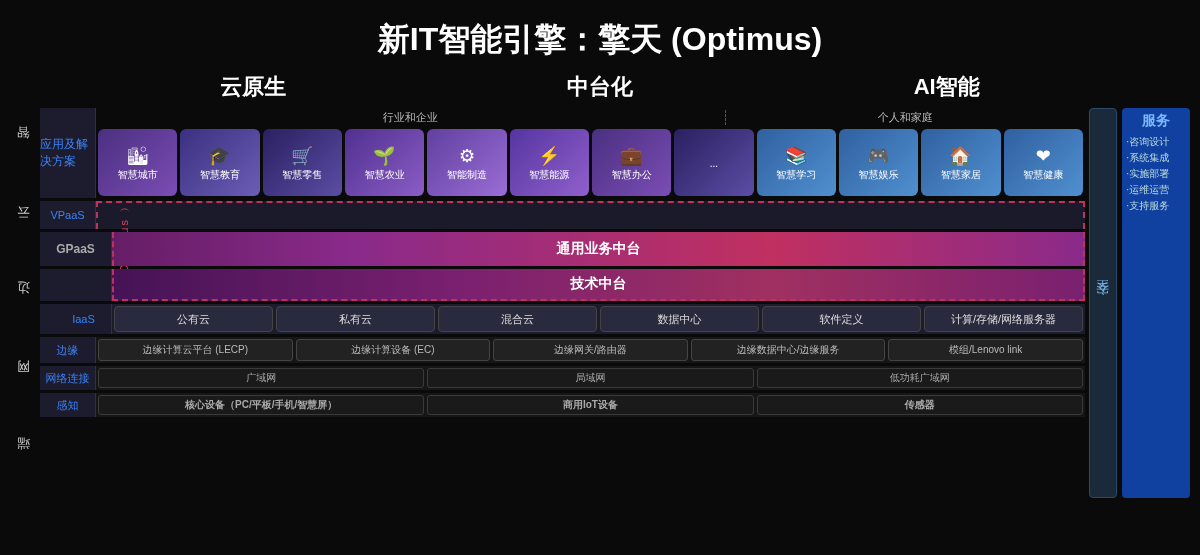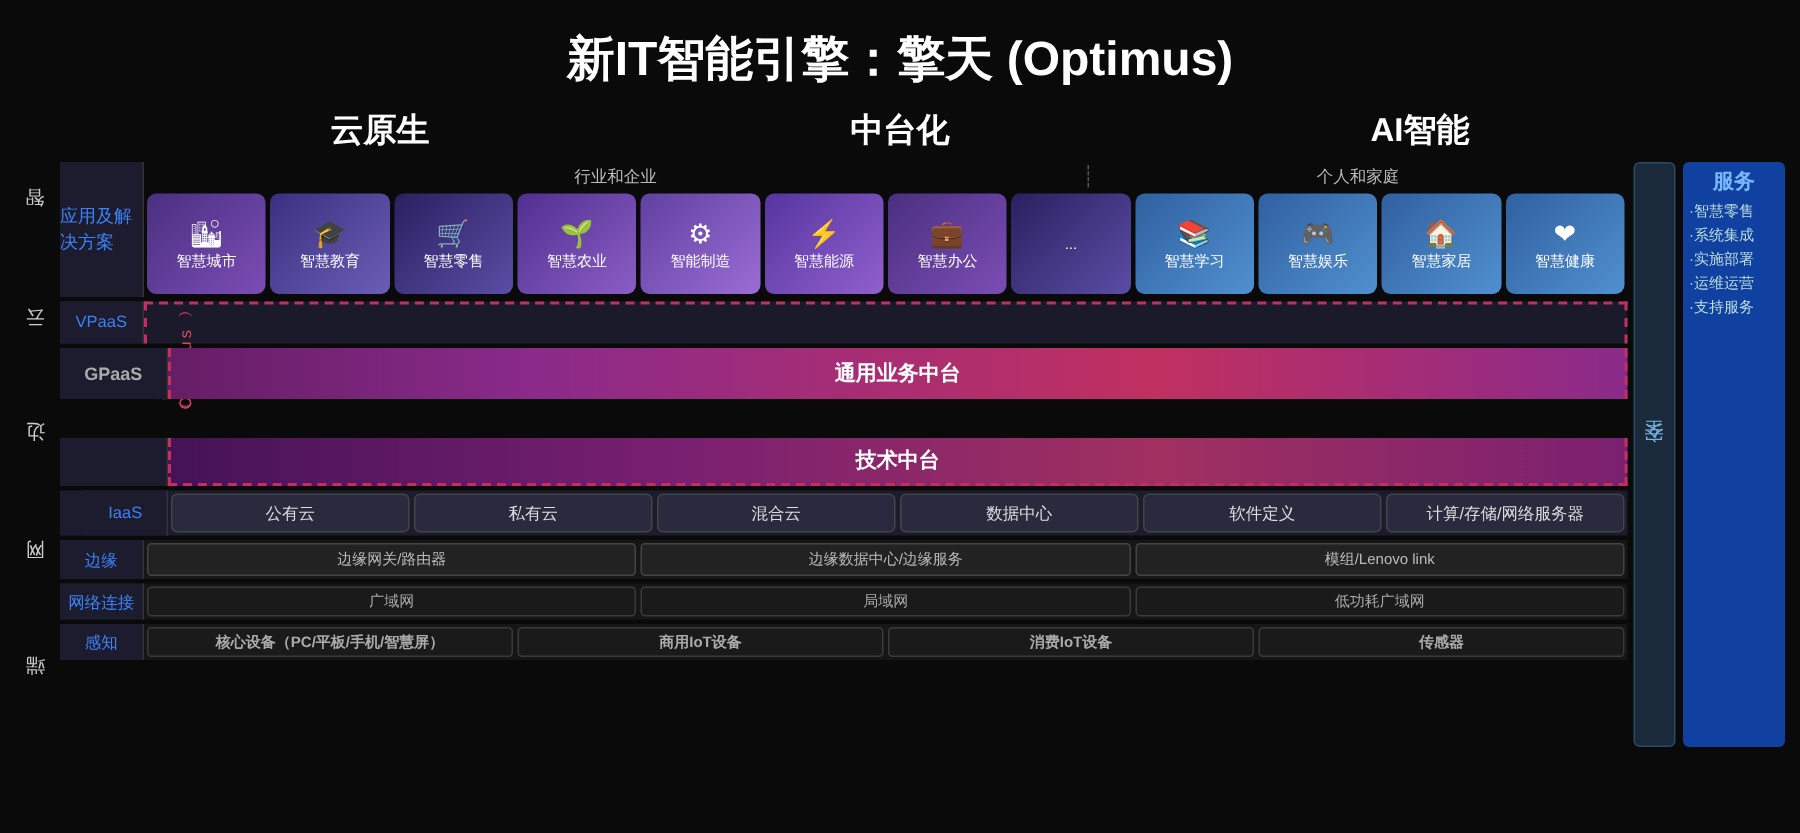--- a/index.html
+++ b/index.html
@@ -407,75 +407,76 @@
       <div style="flex:1; border: 2px dashed #c03060; border-bottom:none; margin: 0; position:relative;">
         <div style="position:absolute; left:4px; top:50%; transform:translateY(-50%); writing-mode:vertical-rl; transform:rotate(180deg); font-size:11px; color:#e04060; letter-spacing:2px;">擎天（Optimus）</div>
       </div>
     </div>
 
     <div class="row platform-row" style="min-height:34px;">
       <div class="platform-label-cell">GPaaS</div>
       <div class="platform-content" style="border: 2px dashed #c03060; border-top:none; border-bottom:none;">通用业务中台</div>
     </div>
 
-    <div class="row" style="min-height:32px; background: linear-gradient(90deg,#3a1050 0%, #7a2070 40%, #a03060 70%, #7a2070 100%); margin-top: 23px;">
+    <div class="row" style="min-height:32px; background: linear-gradient(90deg,#3a1050 0%, #7a2070 40%, #a03060 70%, #7a2070 100%);">
       <div class="platform-label-cell"></div>
       <div class="platform-content" style="border: 2px dashed #c03060; border-top:none;">技术中台</div>
     </div>
 
     <div class="row iaas-row" style="min-height:30px;">
       <div class="apps-label-cell" style="font-size:11px;">IaaS</div>
       <div class="iaas-content">
         <div class="iaas-cell">公有云</div>
         <div class="iaas-cell">私有云</div>
         <div class="iaas-cell">混合云</div>
         <div class="iaas-cell">数据中心</div>
         <div class="iaas-cell">软件定义</div>
         <div class="iaas-cell">计算/存储/网络服务器</div>
       </div>
     </div>
 
     <div class="row edge-row" style="min-height:26px;">
       <div class="apps-label-cell" style="font-size:11px;">边缘</div>
       <div class="edge-content">
+        <div class="edge-cell">边缘计算云平台 (LECP)</div>
+        <div class="edge-cell">边缘计算设备 (EC)</div>
         <div class="edge-cell">边缘网关/路由器</div>
         <div class="edge-cell">边缘数据中心/边缘服务</div>
         <div class="edge-cell">模组/Lenovo link</div>
       </div>
     </div>
 
     <div class="row network-row" style="min-height:24px;">
       <div class="apps-label-cell" style="font-size:11px;">网络连接</div>
       <div class="network-content">
         <div class="network-cell">广域网</div>
         <div class="network-cell">局域网</div>
         <div class="network-cell">低功耗广域网</div>
       </div>
     </div>
 
     <div class="row sense-row" style="min-height:24px;">
       <div class="apps-label-cell" style="font-size:11px;">感知</div>
       <div class="sense-content">
         <div class="sense-cell">核心设备（PC/平板/手机/智慧屏）</div>
         <div class="sense-cell">商用IoT设备</div>
-        <div class="sense-cell">消费IoT设备</div>
         <div class="sense-cell">传感器</div>
       </div>
     </div>
 
   </div>
 
   <div style="display:flex; flex-direction:row; margin-left:4px; gap:3px; height:100%;">
     <div class="safety-col">
       <span class="safety-text">安全</span>
     </div>
     <div class="service-col">
       <div class="service-header">服务</div>
       <div class="service-items">
-        <div>·智慧零售</div>
+        <div>·咨询设计</div>
         <div>·系统集成</div>
         <div>·实施部署</div>
         <div>·运维运营</div>
         <div>·支持服务</div>
       </div>
     </div>
   </div>
 
 </div>
 

